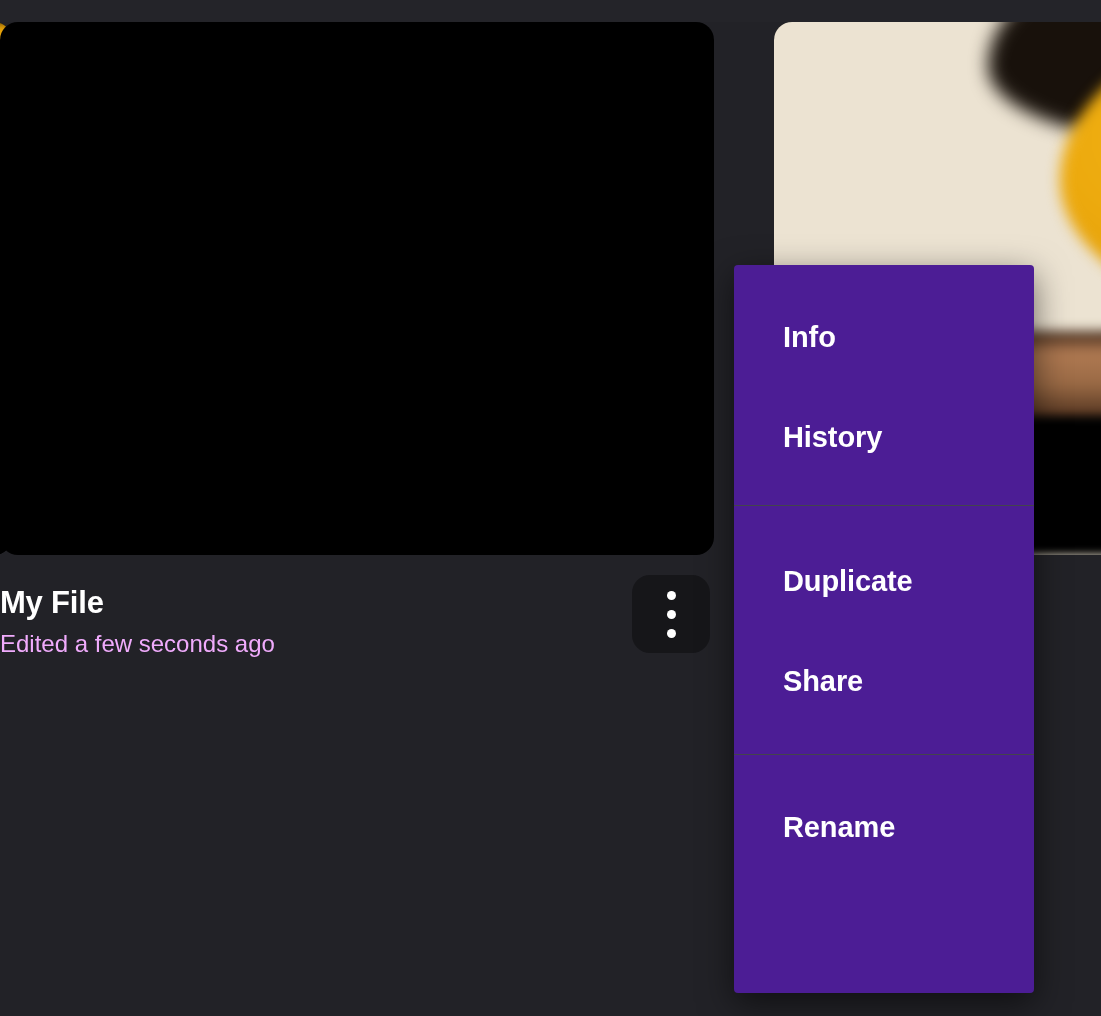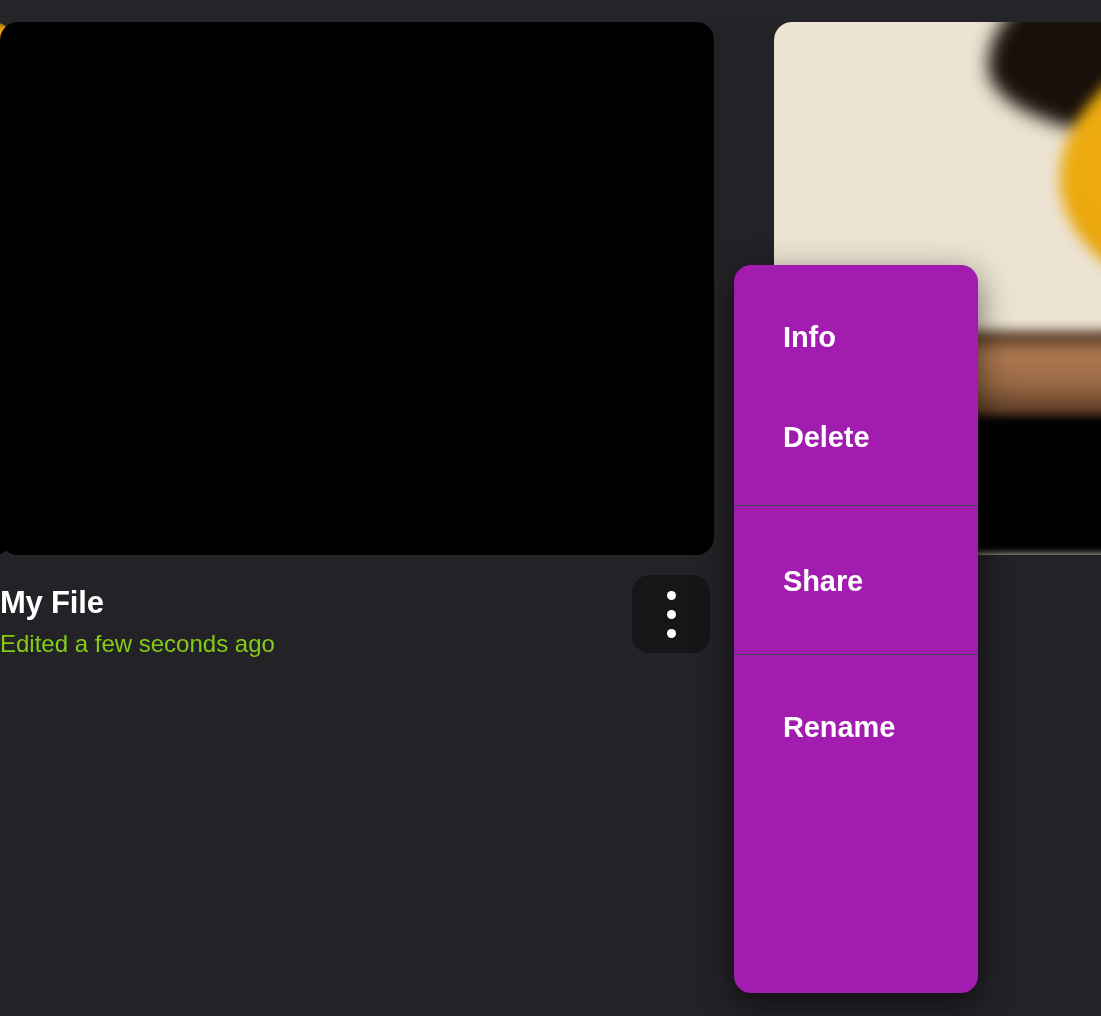--- a/index.html
+++ b/index.html
@@ -141,21 +141,21 @@
     color: #ffffff;
     line-height: 36px;
     letter-spacing: -0.2px;
     white-space: nowrap;
   }
 
   .card-sub {
     margin-top: 9px;
     font-size: 24px;
     font-weight: normal;
-    color: #84cc16;
+    color: #f0abfc;
     line-height: 28px;
     white-space: nowrap;
   }
 
   .kebab-btn {
     position: absolute;
     right: 4px;
     top: -10px;
     width: 78px;
     height: 78px;
@@ -176,24 +176,24 @@
     border-radius: 50%;
     background: #ffffff;
     display: block;
   }
 
   
   .context-menu {
     position: absolute;
     left: 734px;
     top: 265px;
-    width: 244px;
+    width: 300px;
     height: 728px;
-    background: #a21caf;
-    border-radius: 17px;
+    background: #4c1d95;
+    border-radius: 4px;
     box-shadow: 0 10px 34px rgba(0,0,0,0.55);
     overflow: hidden;
     z-index: 50;
   }
 
   .menu-group + .menu-group {
     border-top: 1px solid #44444c;
   }
 
   .menu-item {
@@ -266,24 +266,25 @@
         <div class="card-sub">s ago</div>
       </div>
     </div>
 
   </div>
 
   <div class="context-menu" role="menu">
 
     <div class="menu-group grp-1">
       <button class="menu-item" role="menuitem">Info</button>
-      <button class="menu-item" role="menuitem">Delete</button>
+      <button class="menu-item" role="menuitem">History</button>
     </div>
 
     <div class="menu-group grp-2">
+      <button class="menu-item" role="menuitem">Duplicate</button>
       <button class="menu-item" role="menuitem">Share</button>
     </div>
 
     <div class="menu-group grp-3">
       <button class="menu-item" role="menuitem">Rename</button>
     </div>
 
   </div>
 
 </div>

